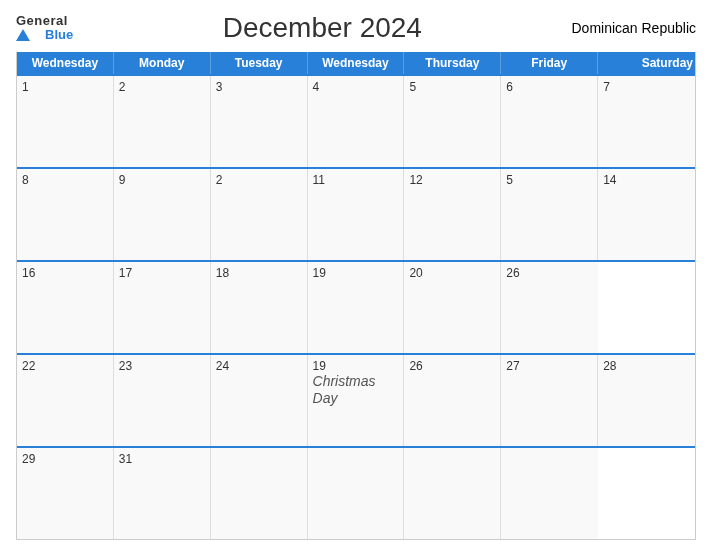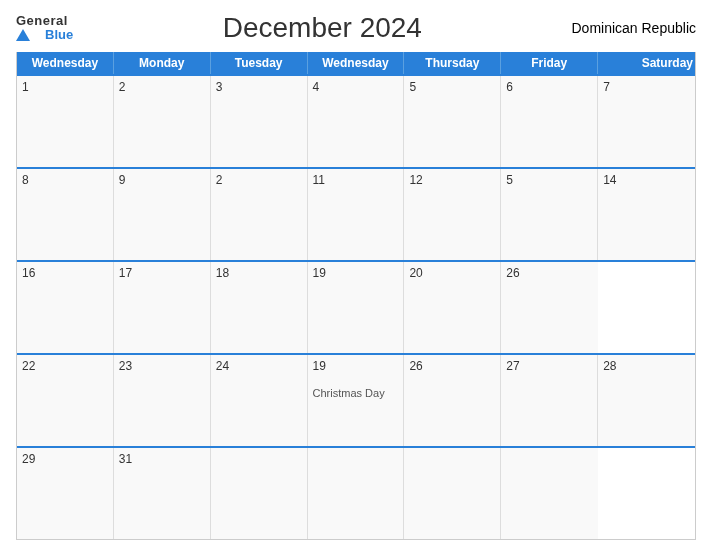--- a/index.html
+++ b/index.html
@@ -112,24 +112,25 @@
     }
     .day-cell.empty {
       background: #f9f9f9;
     }
     .day-number {
       font-size: 12px;
       color: #333;
       font-weight: normal;
     }
     .holiday-label {
-      font-size: 11px;
+      font-size: 14px;
       color: #555;
-      margin-top: 14px;
+      margin-top: 0;
       line-height: 1.2;
+      font-style: italic;
     }
   </style>
 </head>
 <body>
 
 <div class="page">
 
   <div class="header">
     <div class="logo">
       <span class="logo-general">General</span>

